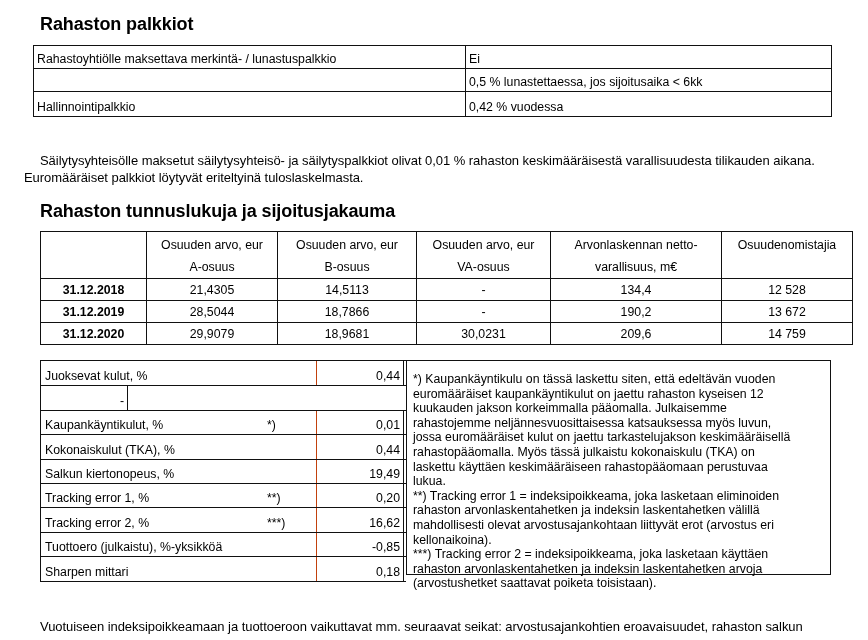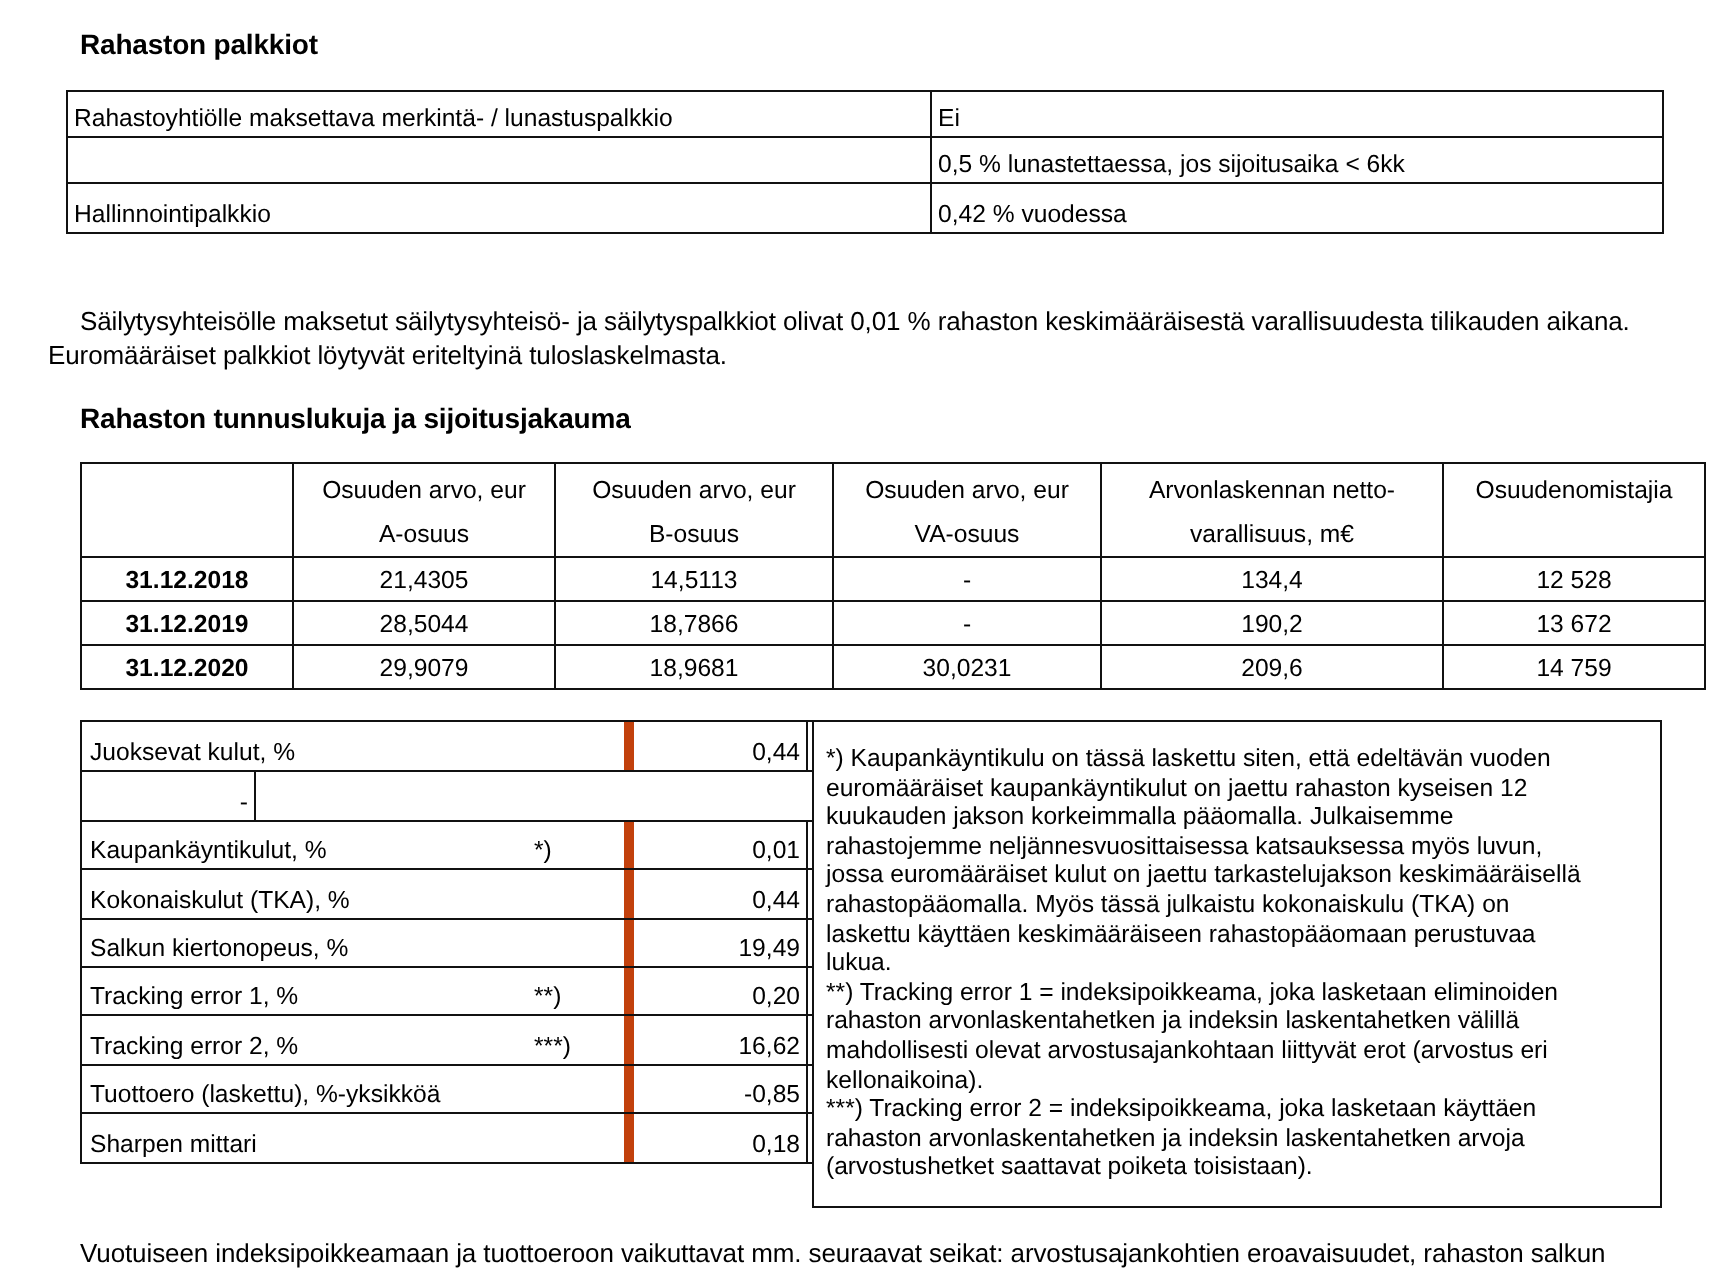--- a/index.html
+++ b/index.html
@@ -1,21 +1,21 @@
 <!DOCTYPE html>
 <html><head>
 <meta charset="utf-8">
 <style>
   html, body { margin: 0; padding: 0; background: #ffffff; }
   body {
     width: 868px; height: 640px; overflow: hidden; position: relative;
     font-family: "Liberation Sans", sans-serif; color: #000;
   }
   .abs { position: absolute; }
-  .h { font-weight: bold; font-size: 14px; letter-spacing: -0.1px; }
+  .h { font-weight: bold; font-size: 18px; letter-spacing: -0.1px; }
   .para { font-size: 13px; line-height: 17px; white-space: nowrap; letter-spacing: -0.05px; }
 
   
   #t1 { left: 33px; top: 45px; width: 799px; border: 1.2px solid #111; box-sizing: border-box; }
   #t1 .row { display: flex; border-top: 1px solid #111; box-sizing: border-box; }
   #t1 .row:first-child { border-top: none; }
   #t1 .c1 { width: 432px; border-right: 1px solid #111; box-sizing: border-box; padding: 0 0 0 3px; display: flex; align-items: flex-end; font-size: 12.3px; padding-bottom: 2px; }
   #t1 .c2 { flex: 1; padding: 0 0 0 3px; display: flex; align-items: flex-end; font-size: 12.3px; padding-bottom: 2px; }
 
   
@@ -23,25 +23,25 @@
   #t2 td { border: 1px solid #111; padding: 0; text-align: center; box-sizing: border-box; }
   #t2 .hdr td { height: 44px; vertical-align: top; line-height: 22px; padding-top: 2px; }
   #t2 .dr td { height: 22px; line-height: 20px; }
   #t2 .date { font-weight: bold; }
   #t2 { border: 1.2px solid #111; }
 
   
   #t3 { left: 40px; top: 360px; width: 366px; border: 1.2px solid #111; border-right: none; box-sizing: border-box; }
   #t3 .row { display: flex; height: 24.4px; border-top: 1px solid #111; box-sizing: border-box; font-size: 12.3px; }
   #t3 .row:first-child { border-top: none; }
-  #t3 .lbl { width: 276px; border-right: 5px solid #c2410c; box-sizing: border-box; position: relative; padding-left: 4px; display: flex; align-items: flex-end; padding-bottom: 2px; }
+  #t3 .lbl { width: 276px; border-right: 1px solid #c2410c; box-sizing: border-box; position: relative; padding-left: 4px; display: flex; align-items: flex-end; padding-bottom: 2px; }
   #t3 .mark { position: absolute; left: 226px; bottom: 2px; }
   #t3 .val { width: 87px; border-right: 1.5px solid #111; box-sizing: border-box; text-align: right; padding-right: 3px; display: flex; align-items: flex-end; justify-content: flex-end; padding-bottom: 2px; }
 
-  #notes { left: 406px; top: 360px; width: 425px; height: 244px; border: 1.2px solid #111; border-left: 1px solid #111; box-sizing: border-box; padding: 11px 0 0 6px; font-size: 12.3px; line-height: 14.6px; }
+  #notes { left: 406px; top: 360px; width: 425px; height: 215px; border: 1.2px solid #111; border-left: 1px solid #111; box-sizing: border-box; padding: 11px 0 0 6px; font-size: 12.3px; line-height: 14.6px; }
   #notes p { margin: 0; white-space: pre-line; }
 </style>
 </head>
 <body>
 
 <div class="abs h" style="left:40px; top:14px;">Rahaston palkkiot</div>
 
 <div id="t1" class="abs">
   <div class="row" style="height:22px;">
     <div class="c1">Rahastoyhtiölle maksettava merkintä- / lunastuspalkkio</div>
@@ -166,21 +166,21 @@
   </div>
   <div class="row">
     <div class="lbl">
         <span>Tracking error 2, %</span>
         <span class="mark">***)</span>
       </div>
     <div class="val">16,62</div>
   </div>
   <div class="row">
     <div class="lbl">
-        <span>Tuottoero (laskettu), %-yksikköä</span>
+        <span>Tuottoero (julkaistu), %-yksikköä</span>
         <span class="mark"></span>
       </div>
     <div class="val">-0,85</div>
   </div>
   <div class="row">
     <div class="lbl">
         <span>Sharpen mittari</span>
         <span class="mark"></span>
       </div>
     <div class="val">0,18</div>

